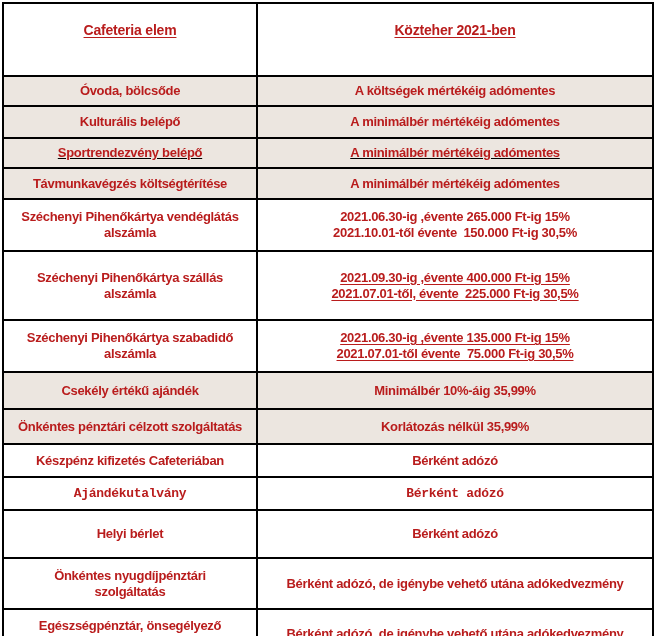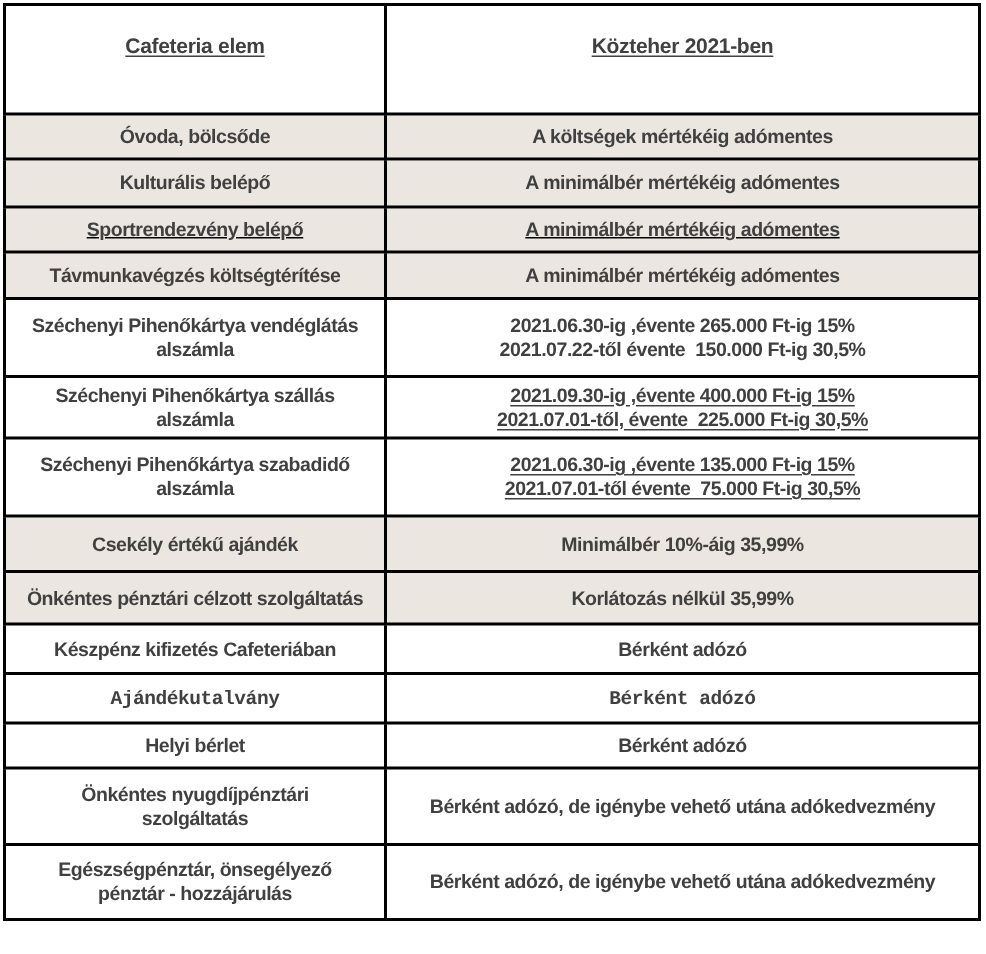--- a/index.html
+++ b/index.html
@@ -23,21 +23,21 @@
     top: 2px;
     border-collapse: collapse;
     table-layout: fixed;
     width: 650px;
   }
   col.c-left  { width: 254px; }
   col.c-right { width: 396px; }
   th, td {
     border: 2px solid #000000;
     text-align: center;
-    color: #404040;
+    color: #b91c1c;
     font-weight: bold;
     padding: 0;
     box-sizing: border-box;
     overflow: hidden;
   }
   thead tr { height: 73px; }
   th {
     vertical-align: top;
     padding-top: 18px;
     font-size: 14px;
@@ -107,24 +107,24 @@
             <div class="line">A minimálbér mértékéig adómentes</div>
           </td>
         </tr>
         <tr style="height: 52px;">
           <td>
             <div class="line">Széchenyi Pihenőkártya vendéglátás</div>
             <div class="line">alszámla</div>
           </td>
           <td>
             <div class="line">2021.06.30-ig ,évente 265.000 Ft-ig 15%</div>
-            <div class="line">2021.07.22-től évente  150.000 Ft-ig 30,5%</div>
-          </td>
-        </tr>
-        <tr style="height: 41px; border-radius: 16px;">
+            <div class="line">2021.10.01-től évente  150.000 Ft-ig 30,5%</div>
+          </td>
+        </tr>
+        <tr style="height: 69px; border-radius: 16px;">
           <td>
             <div class="line">Széchenyi Pihenőkártya szállás</div>
             <div class="line">alszámla</div>
           </td>
           <td>
             <div class="line u">2021.09.30-ig ,évente 400.000 Ft-ig 15%</div>
             <div class="line u">2021.07.01-től, évente  225.000 Ft-ig 30,5%</div>
           </td>
         </tr>
         <tr style="height: 52px;">
@@ -162,21 +162,21 @@
           </td>
         </tr>
         <tr style="height: 33px; font-family: Liberation Mono, monospace;">
           <td>
             <div class="line">Ajándékutalvány</div>
           </td>
           <td>
             <div class="line">Bérként adózó</div>
           </td>
         </tr>
-        <tr style="height: 30px;">
+        <tr style="height: 48px;">
           <td>
             <div class="line">Helyi bérlet</div>
           </td>
           <td>
             <div class="line">Bérként adózó</div>
           </td>
         </tr>
         <tr style="height: 51px;">
           <td>
             <div class="line">Önkéntes nyugdíjpénztári</div>

